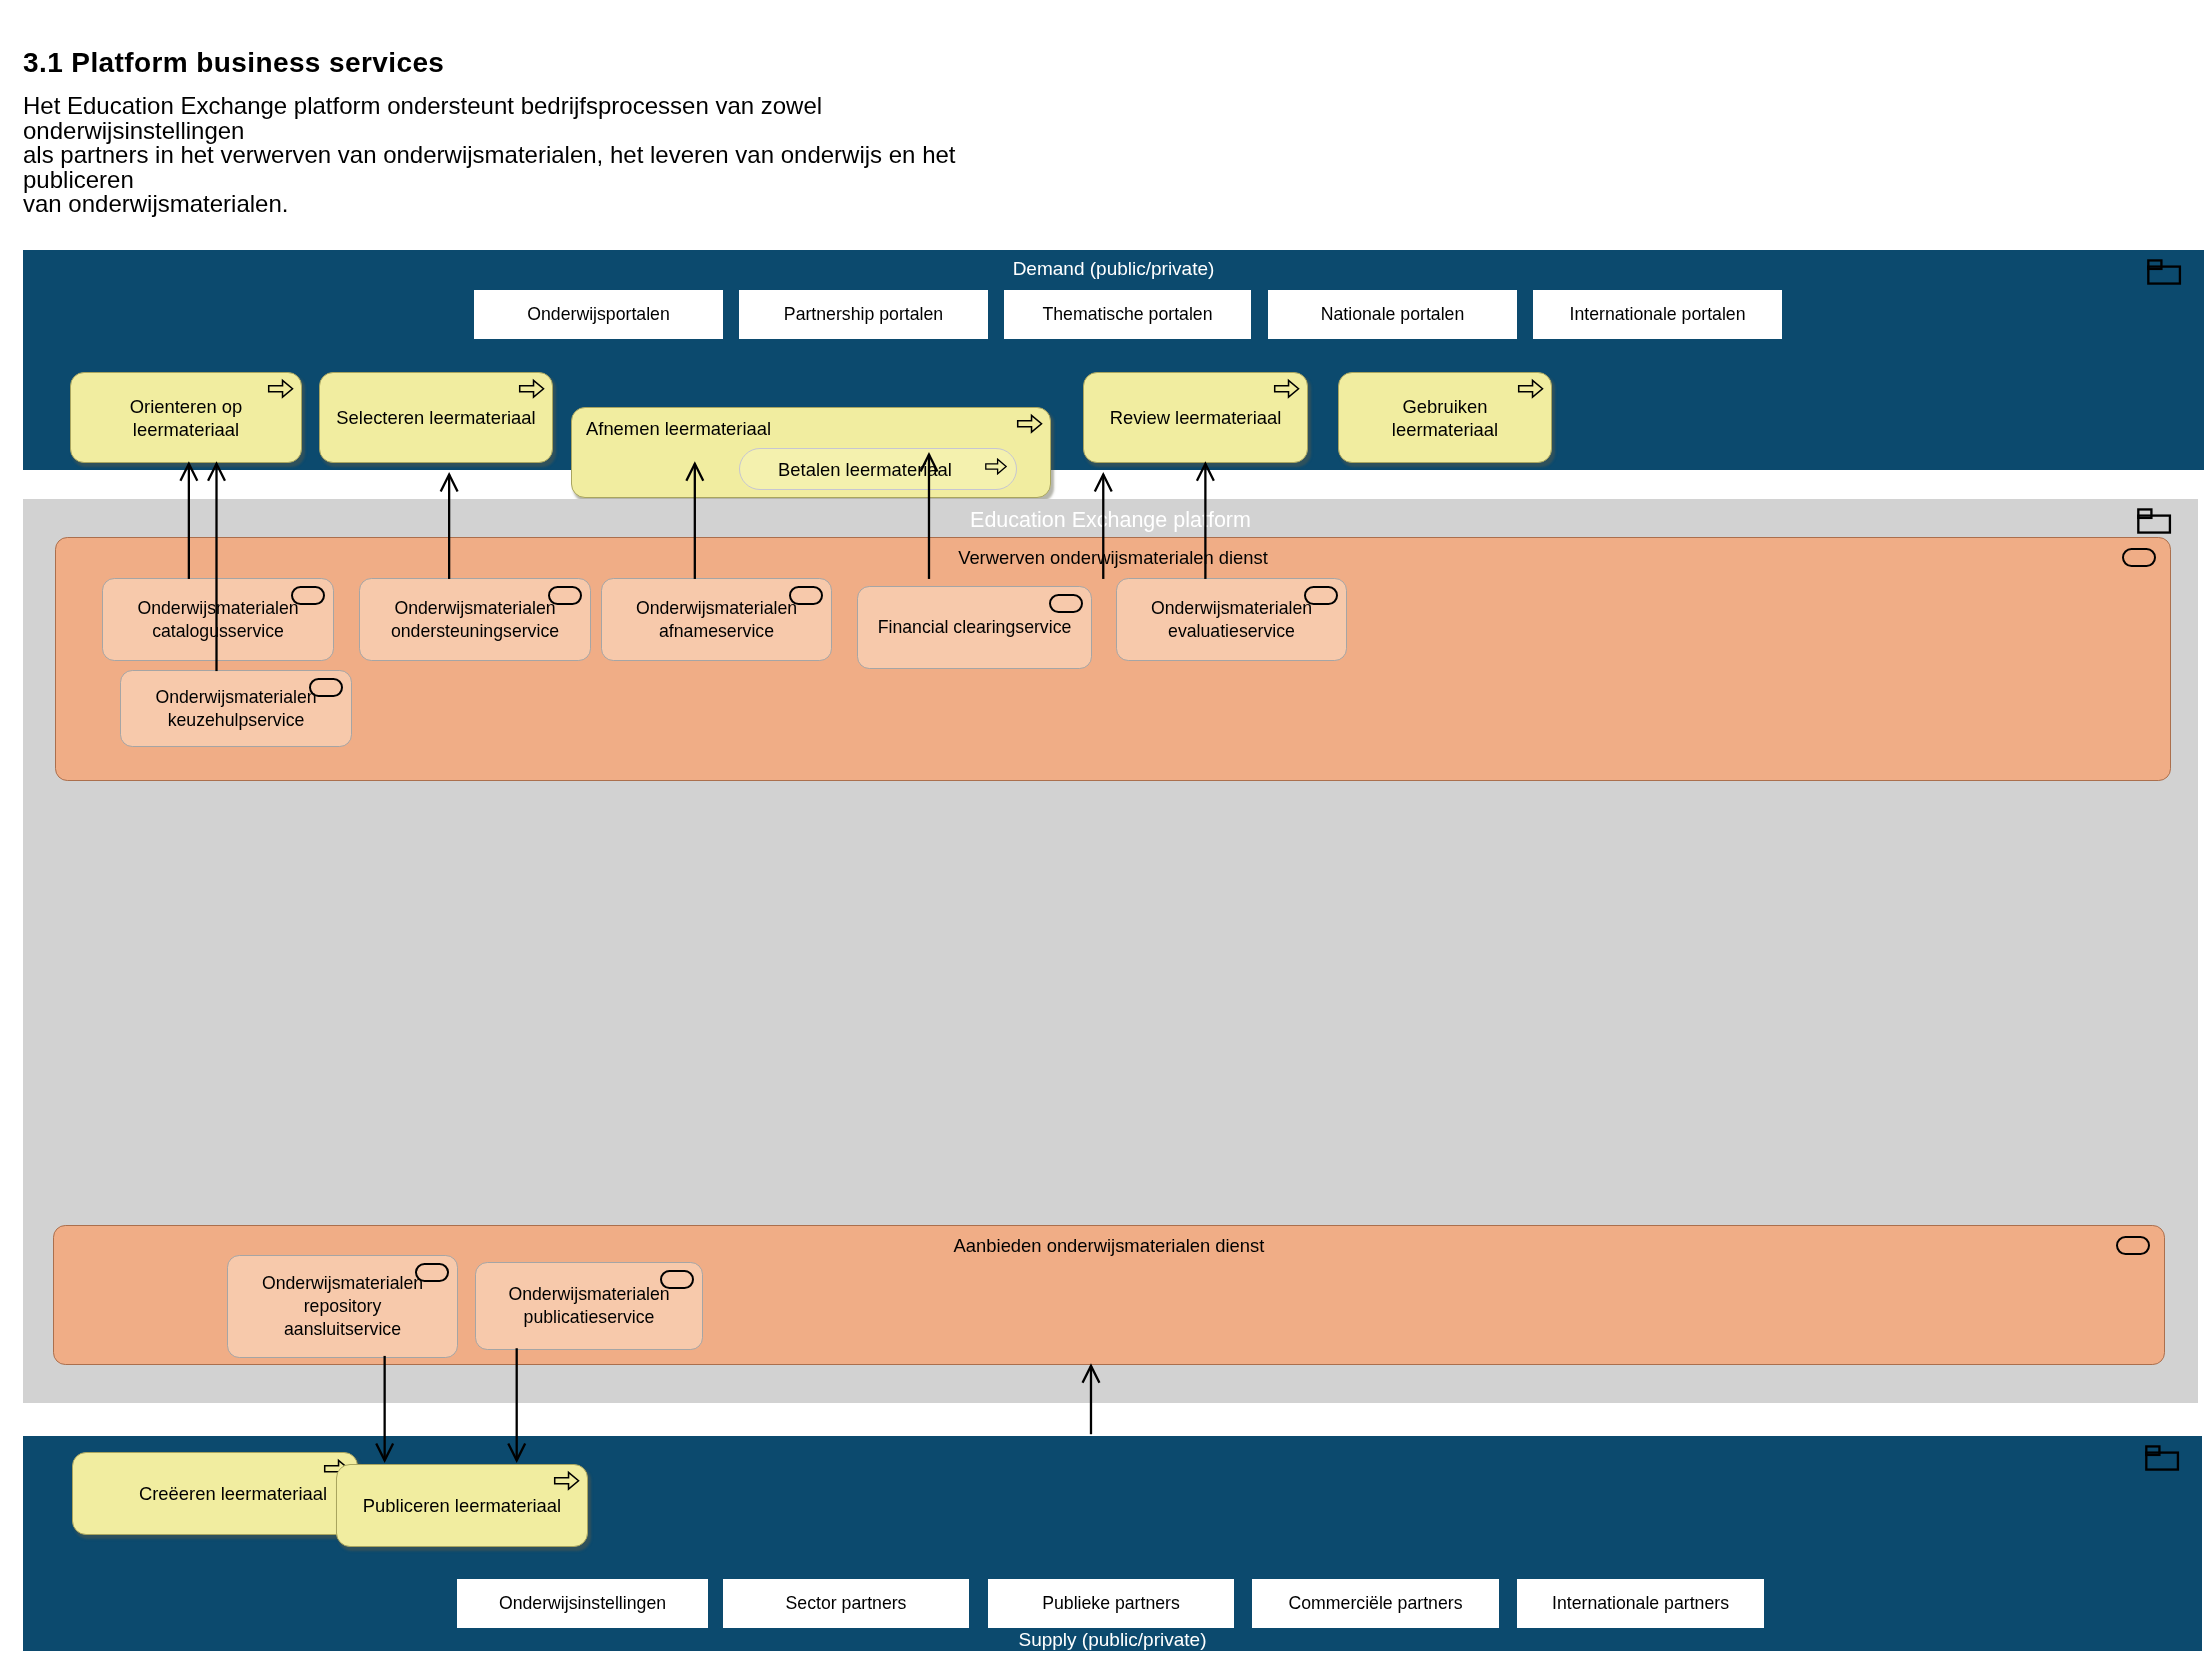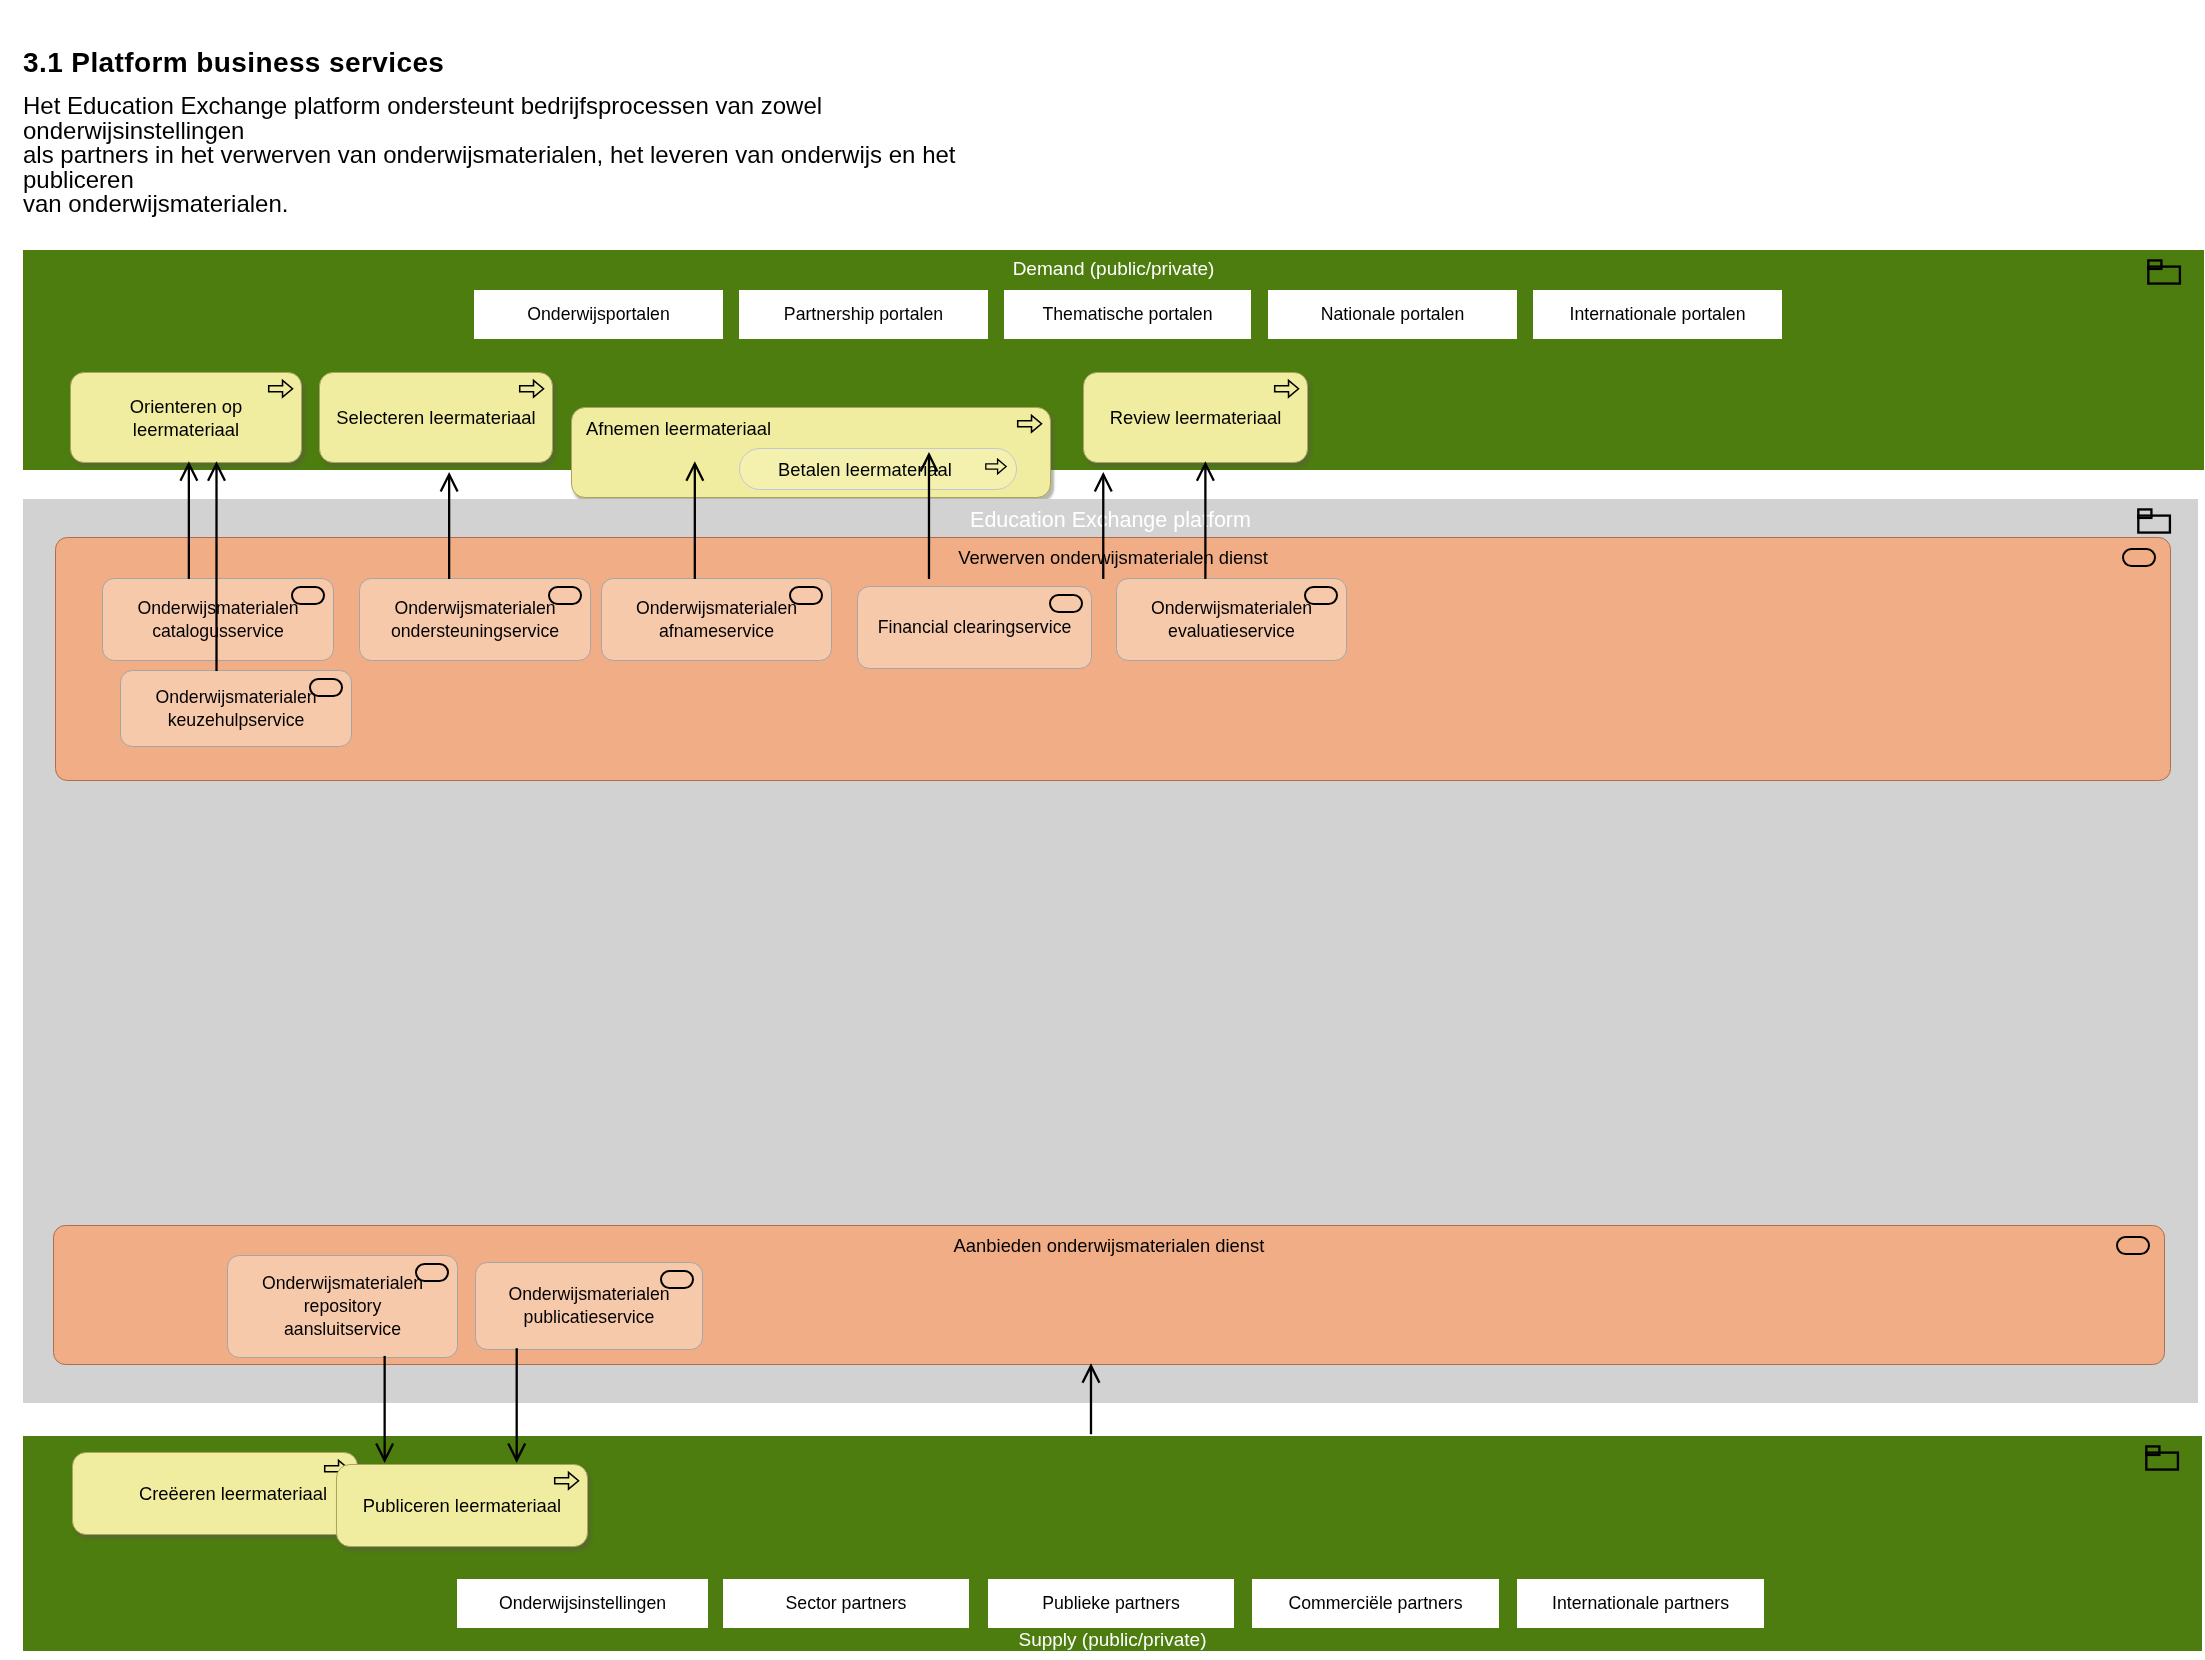--- a/index.html
+++ b/index.html
@@ -3,21 +3,21 @@
 <meta charset="utf-8">
 <style>
   html,body{margin:0;padding:0;background:#ffffff;}
   #canvas{
     position:relative;width:2205px;height:1660px;overflow:hidden;
     font-family:"Liberation Sans","DejaVu Sans",sans-serif;color:#000;
   }
   .abs{position:absolute;}
   .page-title{font-size:28px;font-weight:700;letter-spacing:0.4px;}
   .page-desc{font-size:24px;line-height:24.6px;white-space:pre-line;}
-  .band{position:absolute;background:#4d7c0f;}
+  .band{position:absolute;background:#0c4a6e;}
   .band-label{position:absolute;width:100%;text-align:center;color:#ffffff;font-size:19px;}
   .gray-platform{position:absolute;background:#D2D2D2;}
   .platform-label{position:absolute;width:100%;text-align:center;color:#ffffff;font-size:21.5px;}
   .white-box{
     position:absolute;background:#FFFFFF;display:flex;align-items:center;justify-content:center;
     font-size:17.7px;text-align:center;
   }
   .process{
     position:absolute;background:#F1EDA0;border:1.5px solid #A9A55F;border-radius:14px;
     box-shadow:2.3px 3.1px 2.3px rgba(90,90,70,0.45);
@@ -126,20 +126,28 @@
 
     <div class="process" style="left:1060px;top:122px;width:223px;height:89px;">
       <span class="p-label">Review leermateriaal</span>
       <span class="icon-arrow">
         <svg width="28" height="21.5" viewBox="0 0 36 28">
             <polygon points="2,10 20,10 20,3 33,14 20,25 20,18 2,18" fill="none" stroke="#000" stroke-width="2"></polygon>
           </svg>
       </span>
     </div>
 
+    <div class="process" style="left:1315px;top:122px;width:212px;height:89px;">
+      <span class="p-label narrow">Gebruiken leermateriaal</span>
+      <span class="icon-arrow">
+        <svg width="28" height="21.5" viewBox="0 0 36 28">
+            <polygon points="2,10 20,10 20,3 33,14 20,25 20,18 2,18" fill="none" stroke="#000" stroke-width="2"></polygon>
+          </svg>
+      </span>
+    </div>
   </div>
 
   <div class="gray-platform" style="left:23px;top:499px;width:2175px;height:904px;">
     <div class="platform-label" style="top:9.2px;">Education Exchange platform</div>
     <span class="folder" style="right:24.6px;">
       <svg width="37" height="28" viewBox="0 0 48 36">
         <rect x="3" y="3" width="17" height="11" fill="none" stroke="#000" stroke-width="3"></rect>
         <rect x="3" y="11" width="41" height="22" fill="none" stroke="#000" stroke-width="3"></rect>
       </svg>
     </span>

